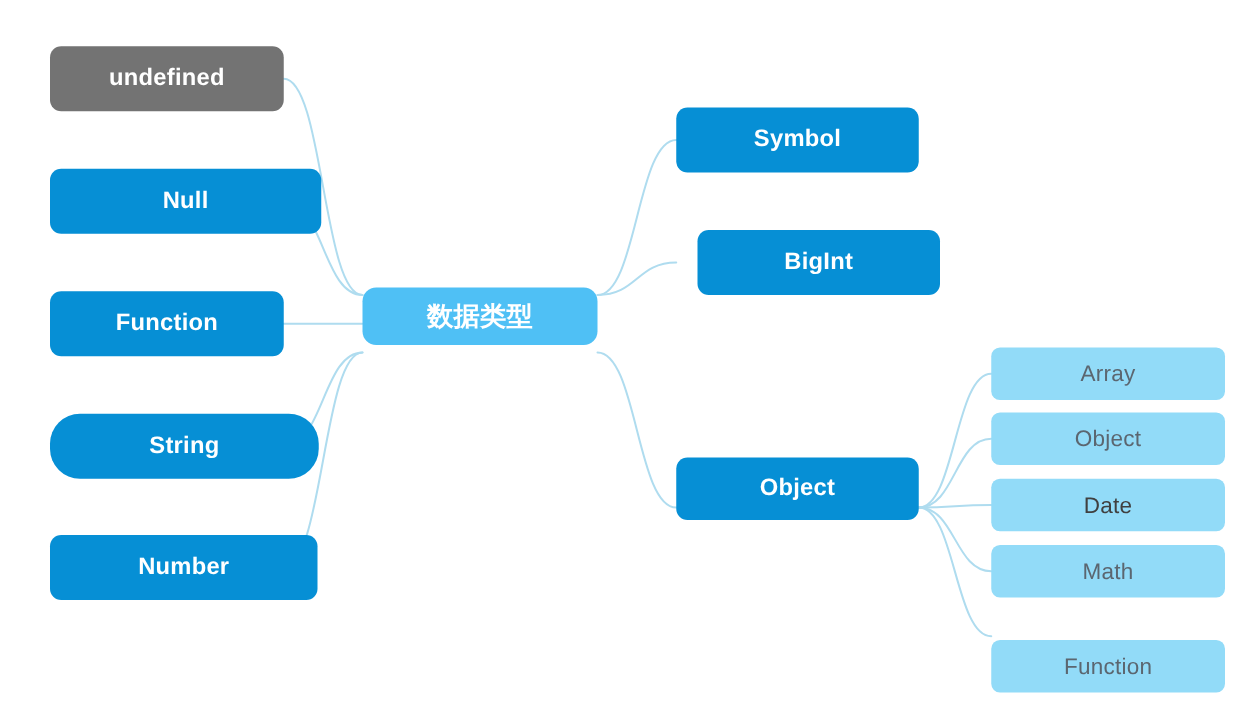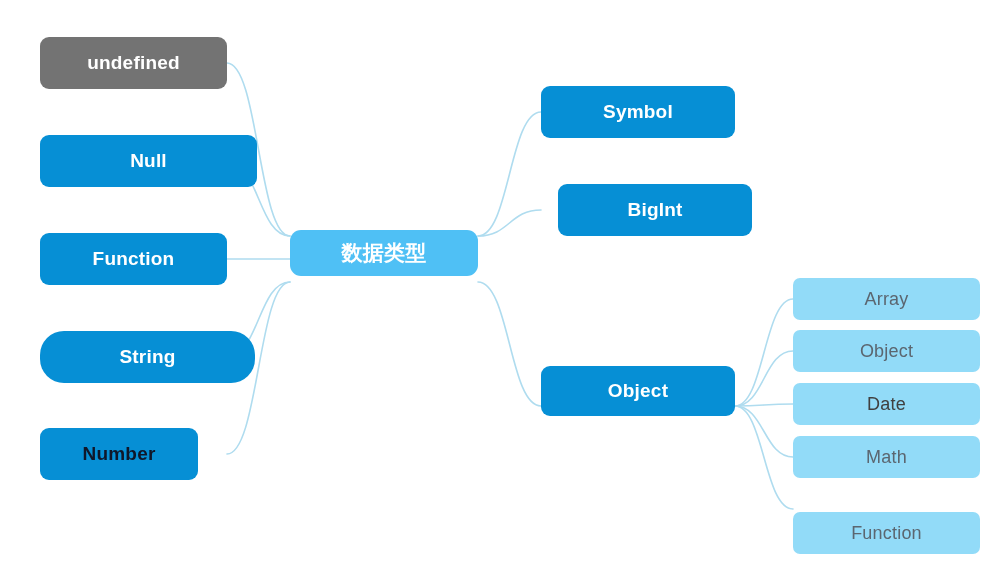--- a/index.html
+++ b/index.html
@@ -78,21 +78,21 @@
       <path d="M 735 406 C 764 406, 764 404, 793 404" fill="none" stroke="#afdcef" stroke-width="1.6" stroke-linecap="round"></path>
       <path d="M 735 406 C 764 406, 764 457, 793 457" fill="none" stroke="#afdcef" stroke-width="1.6" stroke-linecap="round"></path>
       <path d="M 735 406 C 764 406, 764 509, 793 509" fill="none" stroke="#afdcef" stroke-width="1.6" stroke-linecap="round"></path>
     </svg>
 
   <div id="nodes">
       <div class="node node-primary" style="left: 40px; top: 37px; width: 187px; height: 52px; background: #737373; color: rgb(255, 255, 255);">undefined</div>
       <div class="node node-primary" style="left: 40px; top: 135px; width: 217px; height: 52px; background: rgb(6, 143, 213); color: rgb(255, 255, 255);">Null</div>
       <div class="node node-primary" style="left: 40px; top: 233px; width: 187px; height: 52px; background: rgb(6, 143, 213); color: rgb(255, 255, 255);">Function</div>
       <div class="node node-primary" style="left: 40px; top: 331px; width: 215px; height: 52px; background: rgb(6, 143, 213); color: rgb(255, 255, 255); border-radius: 24px;">String</div>
-      <div class="node node-primary" style="left: 40px; top: 428px; width: 158px; height: 52px; background: rgb(6, 143, 213); color: #0f172a;">Number</div>
+      <div class="node node-primary" style="left: 40px; top: 428px; width: 214px; height: 52px; background: rgb(6, 143, 213); color: #ffffff;">Number</div>
       <div class="node node-primary" style="left: 541px; top: 86px; width: 194px; height: 52px; background: rgb(6, 143, 213); color: #ffffff;">Symbol</div>
       <div class="node node-primary" style="left: 541px; top: 184px; width: 194px; height: 52px; background: rgb(6, 143, 213); color: rgb(255, 255, 255); margin-left: 17px;">BigInt</div>
       <div class="node node-primary" style="left: 541px; top: 366px; width: 194px; height: 50px; background: rgb(6, 143, 213); color: rgb(255, 255, 255);">Object</div>
       <div class="node node-leaf" style="left: 793px; top: 278px; width: 187px; height: 42px; background: rgb(146, 219, 248); color: rgb(91, 102, 112);">Array</div>
       <div class="node node-leaf" style="left: 793px; top: 330px; width: 187px; height: 42px; background: rgb(146, 219, 248); color: rgb(91, 102, 112);">Object</div>
       <div class="node node-leaf" style="left: 793px; top: 383px; width: 187px; height: 42px; background: rgb(146, 219, 248); color: #404040;">Date</div>
       <div class="node node-leaf" style="left: 793px; top: 436px; width: 187px; height: 42px; background: rgb(146, 219, 248); color: rgb(91, 102, 112);">Math</div>
       <div class="node node-leaf" style="left: 793px; top: 512px; width: 187px; height: 42px; background: rgb(146, 219, 248); color: rgb(91, 102, 112);">Function</div>
       <div class="node node-root" style="left: 290px; top: 230px; width: 188px; height: 46px; background: rgb(79, 192, 245); color: rgb(255, 255, 255);">数据类型</div>
     </div>

